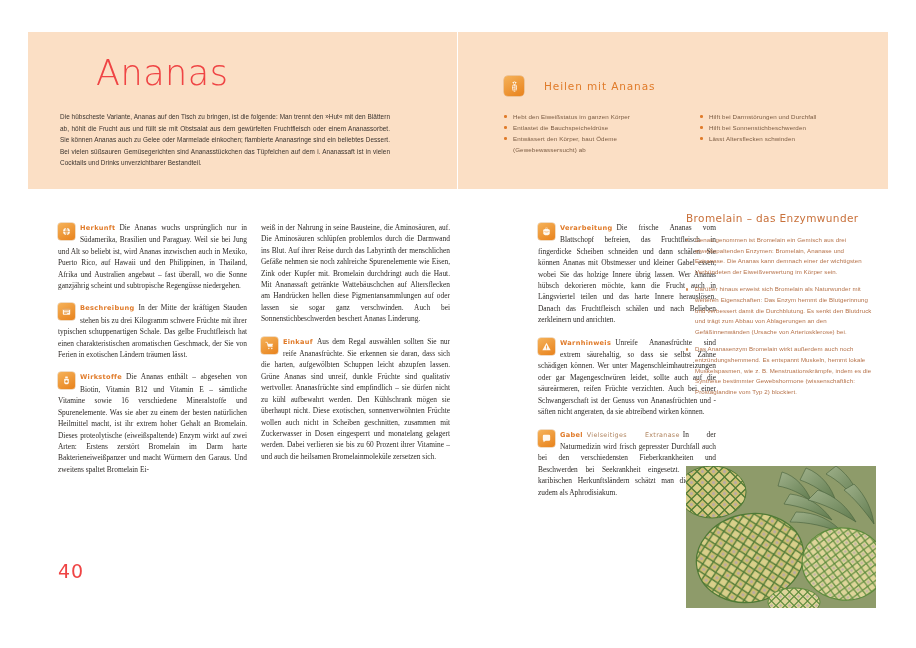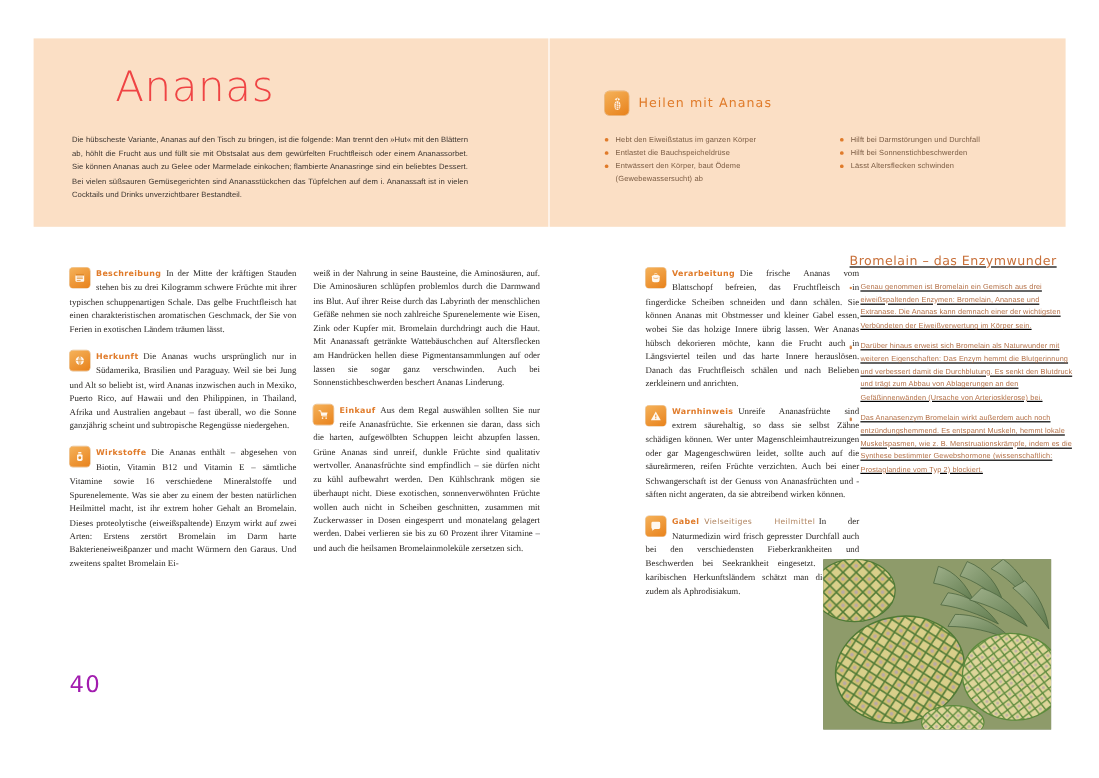--- a/index.html
+++ b/index.html
@@ -33,21 +33,21 @@
     margin-left:36px;
   }
   .intro{
     position:absolute;left:60px;top:111px;width:330px;
     font-family:"Liberation Sans",sans-serif;
     font-size:6.4px;line-height:11.6px;color:#3a332e;
     text-align:justify;letter-spacing:.05px;
   }
 
   
-  .heal-head{position:absolute;left:504px;top:76px;display:flex;align-items:center;gap:8px;}
+  .heal-head{position:absolute;left:504px;top:76px;display:flex;align-items:center;gap:20px;}
   .heal-title{
     font-family:"DejaVu Sans","Liberation Sans",sans-serif;
     font-size:10.5px;color:#e07b2a;letter-spacing:.9px;
   }
   .heal-cols{position:absolute;left:504px;top:111px;width:372px;display:flex;gap:20px;}
   .heal-col{width:176px;}
   .heal-col ul{list-style:none;margin:0;padding:0;}
   .heal-col li{
     position:relative;padding-left:9px;
     font-family:"Liberation Sans",sans-serif;
@@ -92,21 +92,21 @@
     font-family:"DejaVu Sans","Liberation Sans",sans-serif;
     font-size:6.4px;color:#b0845f;letter-spacing:.3px;margin-right:3px;
   }
   .cont p{text-indent:0;}
 
   
   .rmain{position:absolute;left:494px;top:222px;width:178px;margin-left:44px;}
 
   
   .sidebar{
-    position:absolute;left:708px;top:212px;width:190px;text-decoration:underline;
+    position:absolute;left:686px;top:212px;width:190px;
   }
   .sidebar h3{
     margin:0 0 11px 0;
     font-family:"DejaVu Sans","Liberation Sans",sans-serif;
     font-size:10.5px;font-weight:400;color:#c8703a;letter-spacing:.4px;
   }
   .sidebar ul{list-style:none;margin:0;padding:0;}
   .sidebar li{
     position:relative;padding-left:9px;margin-bottom:7px;
     font-family:"Liberation Sans",sans-serif;
@@ -122,66 +122,66 @@
   .photo{
     position:absolute;left:686px;top:466px;width:190px;height:142px;
     overflow:hidden;background:#6f7f52;
   }
   .photo svg{display:block;width:100%;height:100%;}
 
   
   .pageno{
     position:absolute;left:58px;top:560px;
     font-family:"DejaVu Sans","Liberation Sans",sans-serif;
-    font-size:19px;color:#a21caf;letter-spacing:1px;
+    font-size:19px;color:#ef4444;letter-spacing:1px;
   }
 
   .gutter{position:absolute;left:457px;top:0;width:2px;height:648px;background:#fff;}
 </style>
 </head>
 <body>
 
 <div class="spread">
 
   <div class="page page-left">
     <div class="band"></div>
 
     <div class="title">Ananas</div>
     <div class="intro">Die hübscheste Variante, Ananas auf den Tisch zu bringen, ist die folgende: Man trennt den »Hut« mit den Blättern ab, höhlt die Frucht aus und füllt sie mit Obstsalat aus dem gewürfelten Fruchtfleisch oder einem Ananassorbet. Sie können Ananas auch zu Gelee oder Marmelade einkochen; flambierte Ananasringe sind ein beliebtes Dessert. Bei vielen süßsauren Gemüsegerichten sind Ananasstückchen das Tüpfelchen auf dem i. Ananassaft ist in vielen Cocktails und Drinks unverzichtbarer Bestandteil.</div>
 
     <div class="cols">
 
       <div class="col">
+
+        <div class="sec">
+          <span class="badge icon-float">
+            <svg width="11" height="11" viewBox="0 0 24 24">
+              <circle cx="12" cy="12" r="7.5" fill="#fff8ef"></circle>
+              <path d="M12 4.5v15M4.5 12h15M12 4.5c3 3 3 12 0 15M12 4.5c-3 3-3 12 0 15" stroke="#e08a2a" stroke-width="1.1" fill="none"></path>
+            </svg>
+          </span>
+          <p><span class="kicker">Herkunft</span><span>Die Ananas wuchs ursprünglich nur in Südamerika, Brasilien und Paraguay. Weil sie bei Jung und Alt so beliebt ist, wird Ananas inzwischen auch in Mexiko, Puerto Rico, auf Hawaii und den Philippinen, in Thailand, Afrika und Australien angebaut – fast überall, wo die Sonne ganzjährig scheint und subtropische Regengüsse niedergehen.</span></p>
+        </div>
 
         <div class="sec">
           <span class="badge icon-float">
             <svg width="11" height="11" viewBox="0 0 24 24">
               <rect x="4" y="5" width="16" height="14" rx="1.5" fill="#fff8ef"></rect>
               <rect x="4" y="5" width="16" height="3" fill="#e08a2a"></rect>
               <rect x="6.5" y="10" width="11" height="1.3" fill="#e08a2a"></rect>
               <rect x="6.5" y="13" width="11" height="1.3" fill="#e08a2a"></rect>
               <rect x="6.5" y="16" width="7" height="1.3" fill="#e08a2a"></rect>
             </svg>
           </span>
           <p><span class="kicker">Beschreibung</span><span>In der Mitte der kräftigen Stauden stehen bis zu drei Kilogramm schwere Früchte mit ihrer typischen schuppenartigen Schale. Das gelbe Fruchtfleisch hat einen charakteristischen aromatischen Geschmack, der Sie von Ferien in exotischen Ländern träumen lässt.</span></p>
         </div>
 
         <div class="sec">
           <span class="badge icon-float">
             <svg width="11" height="11" viewBox="0 0 24 24">
-              <circle cx="12" cy="12" r="7.5" fill="#fff8ef"></circle>
-              <path d="M12 4.5v15M4.5 12h15M12 4.5c3 3 3 12 0 15M12 4.5c-3 3-3 12 0 15" stroke="#e08a2a" stroke-width="1.1" fill="none"></path>
-            </svg>
-          </span>
-          <p><span class="kicker">Herkunft</span><span>Die Ananas wuchs ursprünglich nur in Südamerika, Brasilien und Paraguay. Weil sie bei Jung und Alt so beliebt ist, wird Ananas inzwischen auch in Mexiko, Puerto Rico, auf Hawaii und den Philippinen, in Thailand, Afrika und Australien angebaut – fast überall, wo die Sonne ganzjährig scheint und subtropische Regengüsse niedergehen.</span></p>
-        </div>
-
-        <div class="sec">
-          <span class="badge icon-float">
-            <svg width="11" height="11" viewBox="0 0 24 24">
               <rect x="9" y="3.5" width="6" height="3" rx="1" fill="#fff8ef"></rect>
               <path d="M7 9c0-2 10-2 10 0v8a3 3 0 0 1-3 3h-4a3 3 0 0 1-3-3z" fill="#fff8ef"></path>
               <circle cx="12" cy="14" r="2.6" fill="#e08a2a"></circle>
             </svg>
           </span>
           <p><span class="kicker">Wirkstoffe</span><span>Die Ananas enthält – abgesehen von Biotin, Vitamin B12 und Vitamin E – sämtliche Vitamine sowie 16 verschiedene Mineralstoffe und Spurenelemente. Was sie aber zu einem der besten natürlichen Heilmittel macht, ist ihr extrem hoher Gehalt an Bromelain. Dieses proteolytische (eiweißspaltende) Enzym wirkt auf zwei Arten: Erstens zerstört Bromelain im Darm harte Bakterieneiweißpanzer und macht Würmern den Garaus. Und zweitens spaltet Bromelain Ei-</span></p>
         </div>
 
       </div>
 
@@ -267,21 +267,21 @@
       </span>
       <p><span class="kicker">Warnhinweis</span><span>Unreife Ananasfrüchte sind extrem säurehaltig, so dass sie selbst Zähne schädigen können. Wer unter Magenschleimhautreizungen oder gar Magengeschwüren leidet, sollte auch auf die säureärmeren, reifen Früchte verzichten. Auch bei einer Schwangerschaft ist der Genuss von Ananasfrüchten und -säften nicht angeraten, da sie abtreibend wirken können.</span></p>
     </div>
 
     <div class="sec">
       <span class="badge icon-float">
         <svg width="11" height="11" viewBox="0 0 24 24">
           <path d="M4 6.5a2.5 2.5 0 0 1 2.5-2.5h11A2.5 2.5 0 0 1 20 6.5v8a2.5 2.5 0 0 1-2.5 2.5H10l-4.5 3.2v-3.2A2.5 2.5 0 0 1 4 14.5z" fill="#fff8ef"></path>
         </svg>
       </span>
-      <p><span class="kicker">Gabel</span><span class="kicker2">Vielseitiges Heilmittel</span><span>In der Naturmedizin wird frisch gepresster Durchfall auch bei den verschiedensten Fieberkrankheiten und Beschwerden bei Seekrankheit eingesetzt. In ihren karibischen Herkunftsländern schätzt man die Ananas zudem als Aphrodisiakum.</span></p>
+      <p><span class="kicker">Gabel</span><span class="kicker2">Vielseitiges Extranase</span><span>In der Naturmedizin wird frisch gepresster Durchfall auch bei den verschiedensten Fieberkrankheiten und Beschwerden bei Seekrankheit eingesetzt. In ihren karibischen Herkunftsländern schätzt man die Ananas zudem als Aphrodisiakum.</span></p>
     </div>
 
   </div>
 
   <div class="sidebar">
     <h3>Bromelain – das Enzymwunder</h3>
     <ul>
       <li>Genau genommen ist Bromelain ein Gemisch aus drei eiweißspaltenden Enzymen: Bromelain, Ananase und Extranase. Die Ananas kann demnach einer der wichtigsten Verbündeten der Eiweißverwertung im Körper sein.</li>
       <li>Darüber hinaus erweist sich Bromelain als Naturwunder mit weiteren Eigenschaften: Das Enzym hemmt die Blutgerinnung und verbessert damit die Durchblutung. Es senkt den Blutdruck und trägt zum Abbau von Ablagerungen an den Gefäßinnenwänden (Ursache von Arteriosklerose) bei.</li>
       <li>Das Ananasenzym Bromelain wirkt außerdem auch noch entzündungshemmend. Es entspannt Muskeln, hemmt lokale Muskelspasmen, wie z. B. Menstruationskrämpfe, indem es die Synthese bestimmter Gewebshormone (wissenschaftlich: Prostaglandine vom Typ 2) blockiert.</li>

